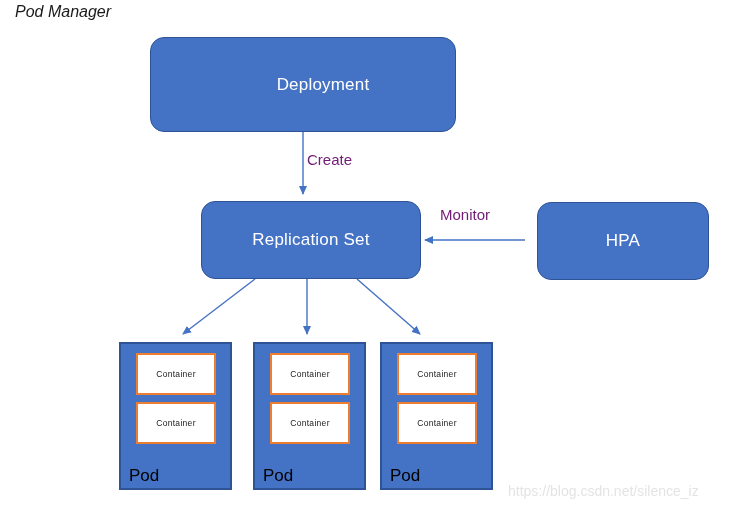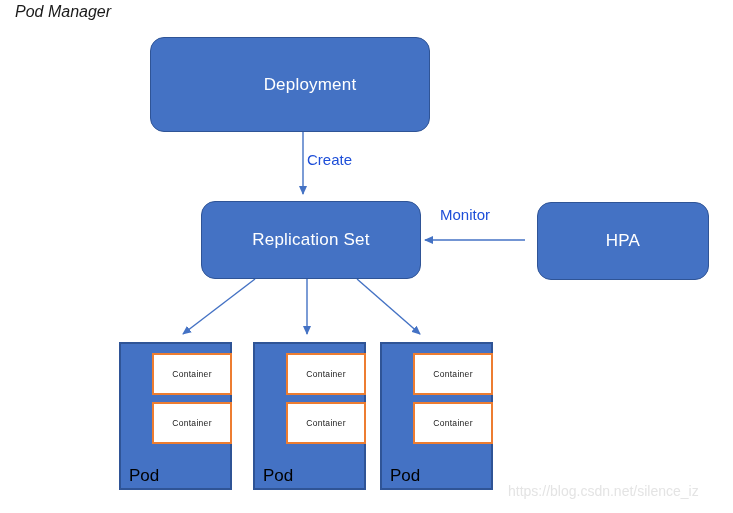--- a/index.html
+++ b/index.html
@@ -44,34 +44,34 @@
     border: 1px solid #2F5496;
     border-radius: 14px;
     display: flex;
     align-items: center;
     justify-content: center;
     color: #ffffff;
     font-size: 17px;
     letter-spacing: .2px;
   }
   #node-deployment {
-    left: 150px; top: 37px; width: 280px; height: 95px; padding-left: 40px;
+    left: 150px; top: 37px; width: 306px; height: 95px; padding-left: 40px;
   }
   #node-replicaset {
     left: 201px; top: 201px; width: 220px; height: 78px;
   }
   #node-hpa {
     left: 537px; top: 202px; width: 172px; height: 78px;
   }
 
   
   .edge-label {
     position: absolute;
     font-size: 15px;
-    color: #1d4ed8;
+    color: #701a75;
     white-space: nowrap;
   }
   #label-create { left: 307px; top: 151px; }
   #label-monitor { left: 440px; top: 206px; }
 
   
   .pod {
     position: absolute;
     box-sizing: border-box;
     background: #4472C4;
@@ -91,21 +91,20 @@
     border: 2px solid #ED7D31;
     left: 15px;
     width: 80px;
     height: 42px;
     display: flex;
     align-items: center;
     justify-content: center;
     font-size: 8.5px;
     color: #1a1a1a;
     letter-spacing: .3px;
-    margin-left: 16px;
   }
   .container-box.slot-0 { top: 9px; }
   .container-box.slot-1 { top: 58px; }
 
   .pod-label {
     position: absolute;
     left: 8px;
     bottom: 2px;
     font-size: 17px;
     color: #000000;

